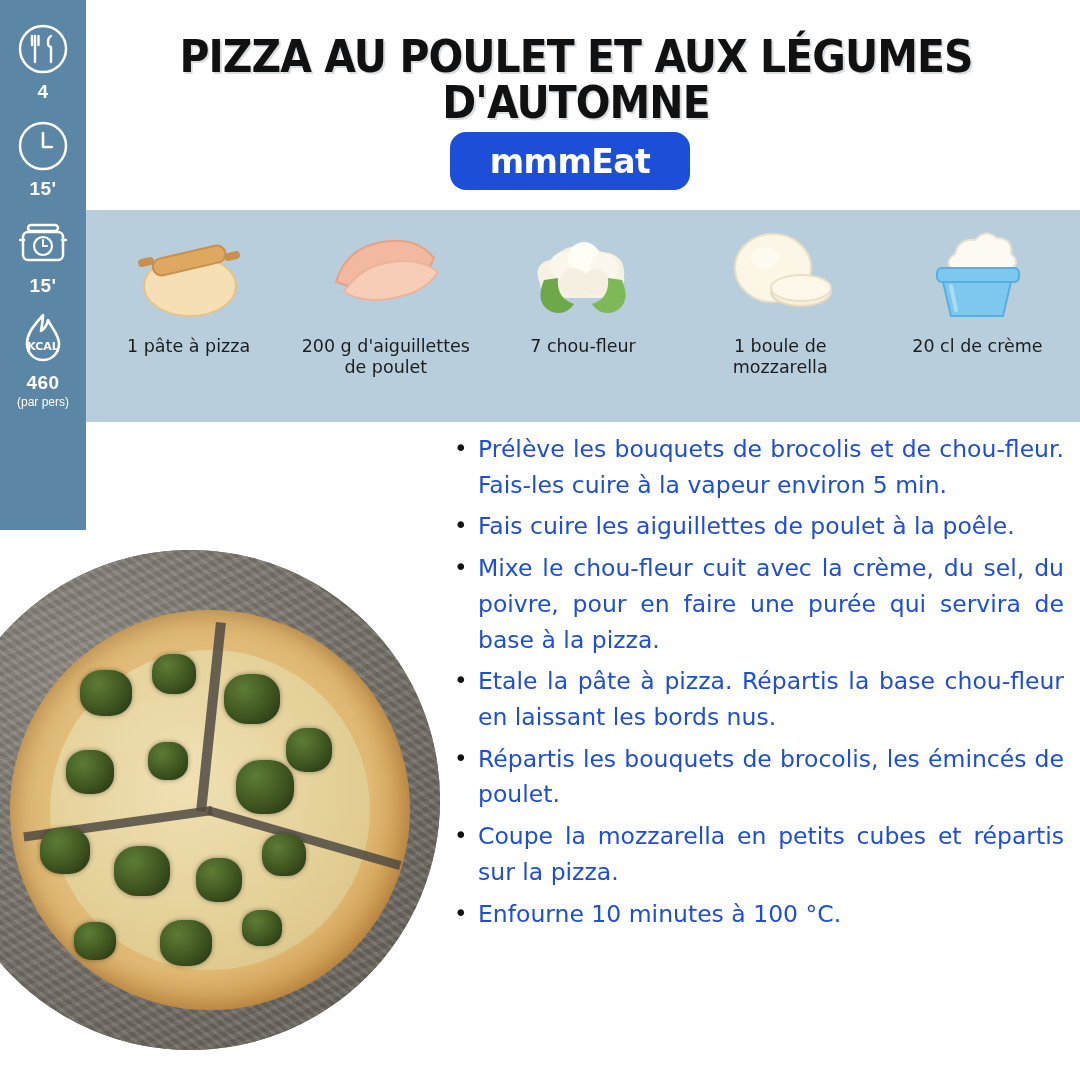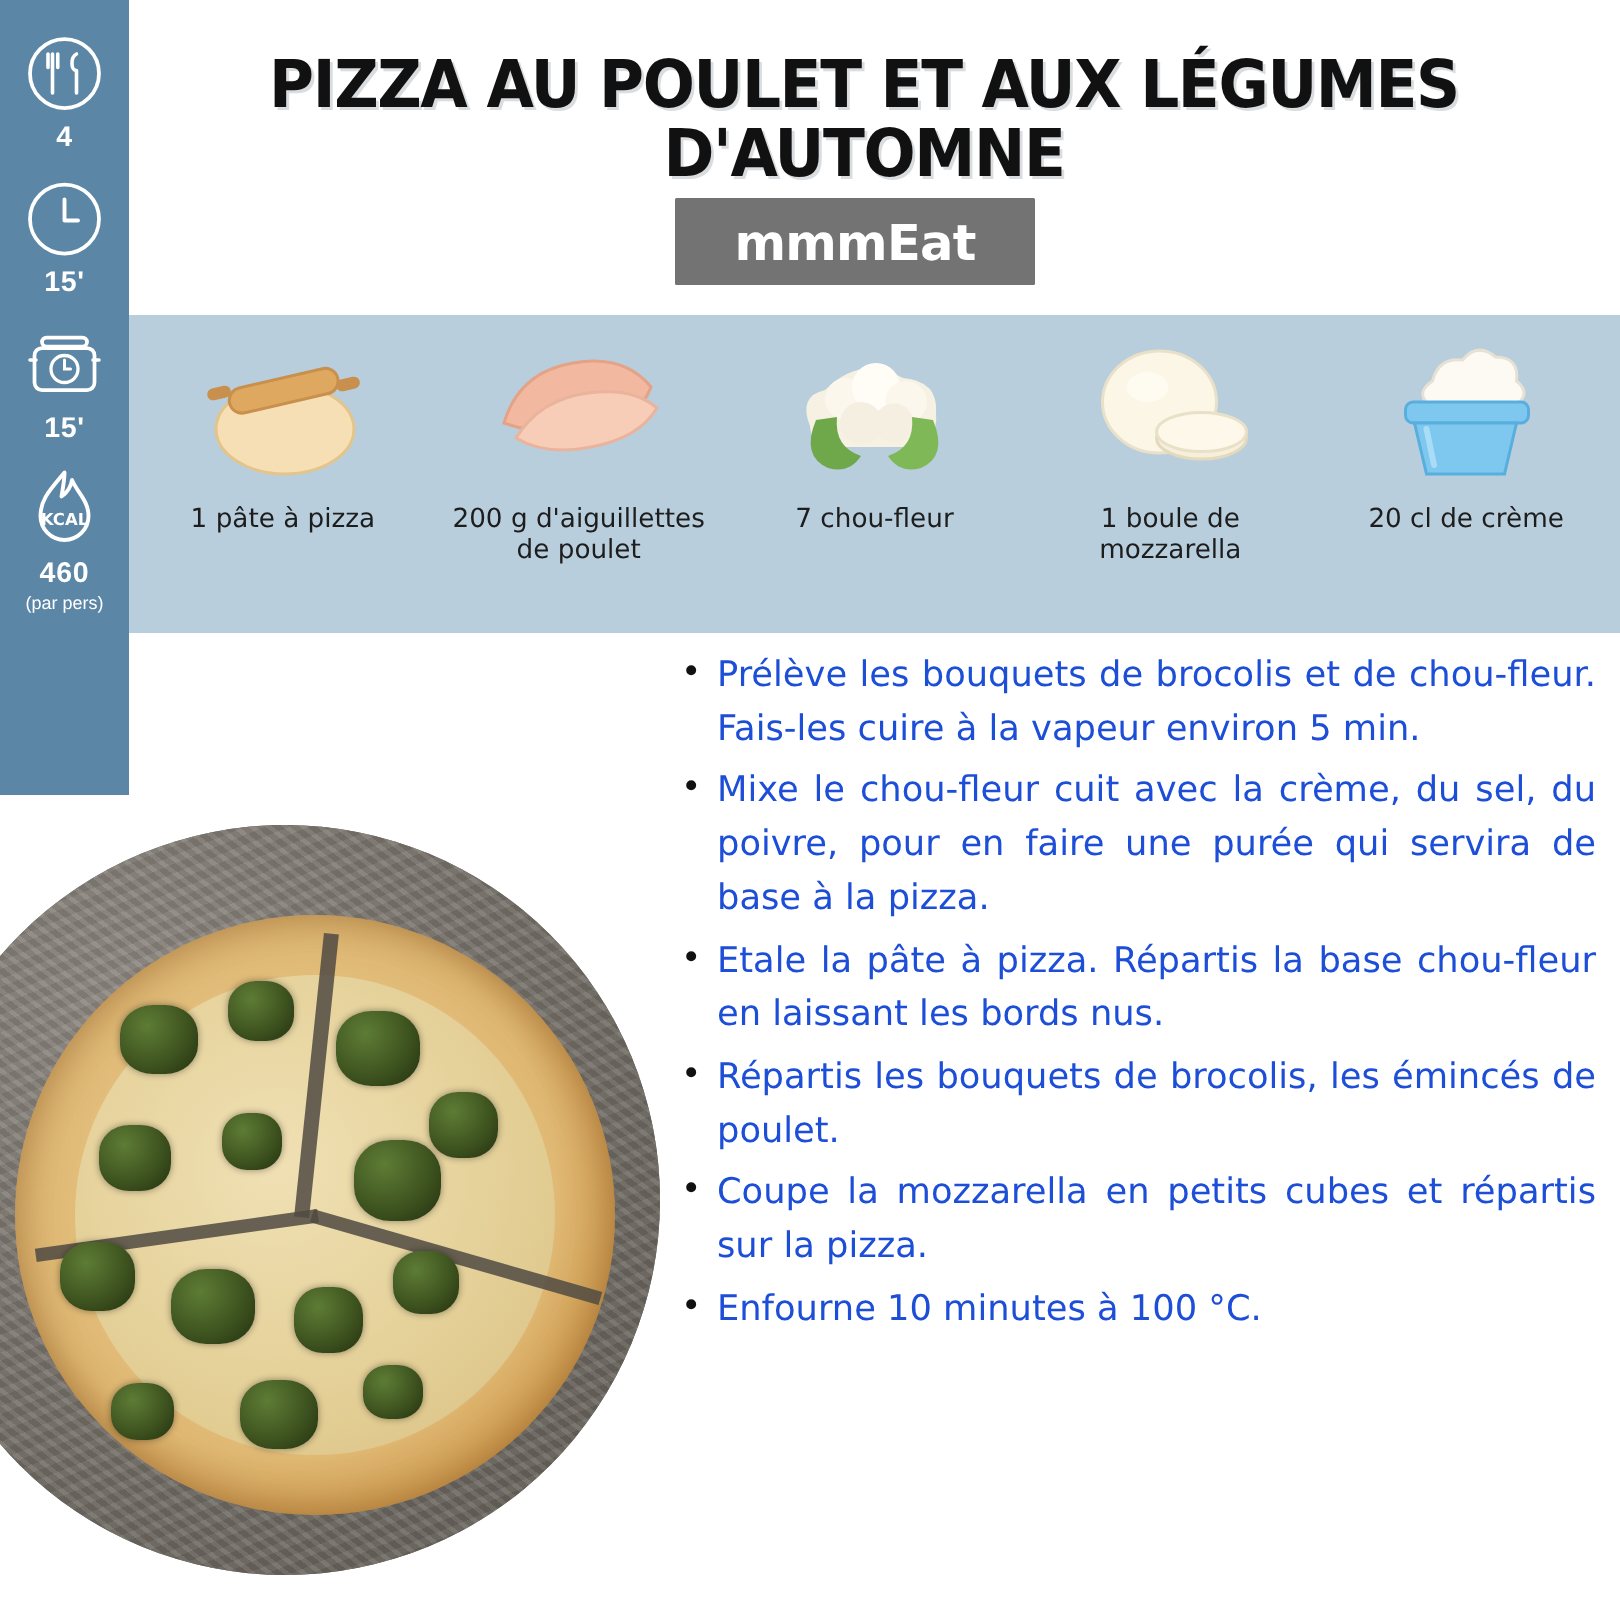--- a/index.html
+++ b/index.html
@@ -52,22 +52,22 @@
     letter-spacing: -1px;
     color: #111111;
     transform: scaleX(0.93);
     text-shadow: 2px 2px 0 #d9dde0;
   }
 
   
   #logo {
     position: absolute; left: 450px; top: 132px;
     width: 240px; height: 58px;
-    background: #737373;
-    border-radius: 1px;
+    background: #1d4ed8;
+    border-radius: 16px;
     display: flex; align-items: center; justify-content: center;
   }
   #logo-text {
     color: #ffffff; font-size: 33px; font-weight: bold;
     letter-spacing: -0.5px;
     font-family: "DejaVu Sans", sans-serif;
   }
 
   
   #band {
@@ -303,20 +303,21 @@
       <div class="broc" style="left:252px; top:224px; width:44px; height:42px;"></div>
       <div class="broc" style="left:150px; top:310px; width:52px; height:46px;"></div>
       <div class="broc" style="left:64px; top:312px; width:42px; height:38px;"></div>
       <div class="broc" style="left:232px; top:300px; width:40px; height:36px;"></div>
     </div>
   </div>
 
   <div id="steps">
     <ul>
       <li>Prélève les bouquets de brocolis et de chou-fleur. Fais-les cuire à la vapeur environ 5 min.</li>
+      <li>Fais cuire les aiguillettes de poulet à la poêle.</li>
       <li>Mixe le chou-fleur cuit avec la crème, du sel, du poivre, pour en faire une purée qui servira de base à la pizza.</li>
       <li>Etale la pâte à pizza. Répartis la base chou-fleur en laissant les bords nus.</li>
       <li>Répartis les bouquets de brocolis, les émincés de poulet.</li>
       <li>Coupe la mozzarella en petits cubes et répartis sur la pizza.</li>
       <li>Enfourne 10 minutes à 100 °C.</li>
     </ul>
   </div>
 
 </div>
 

